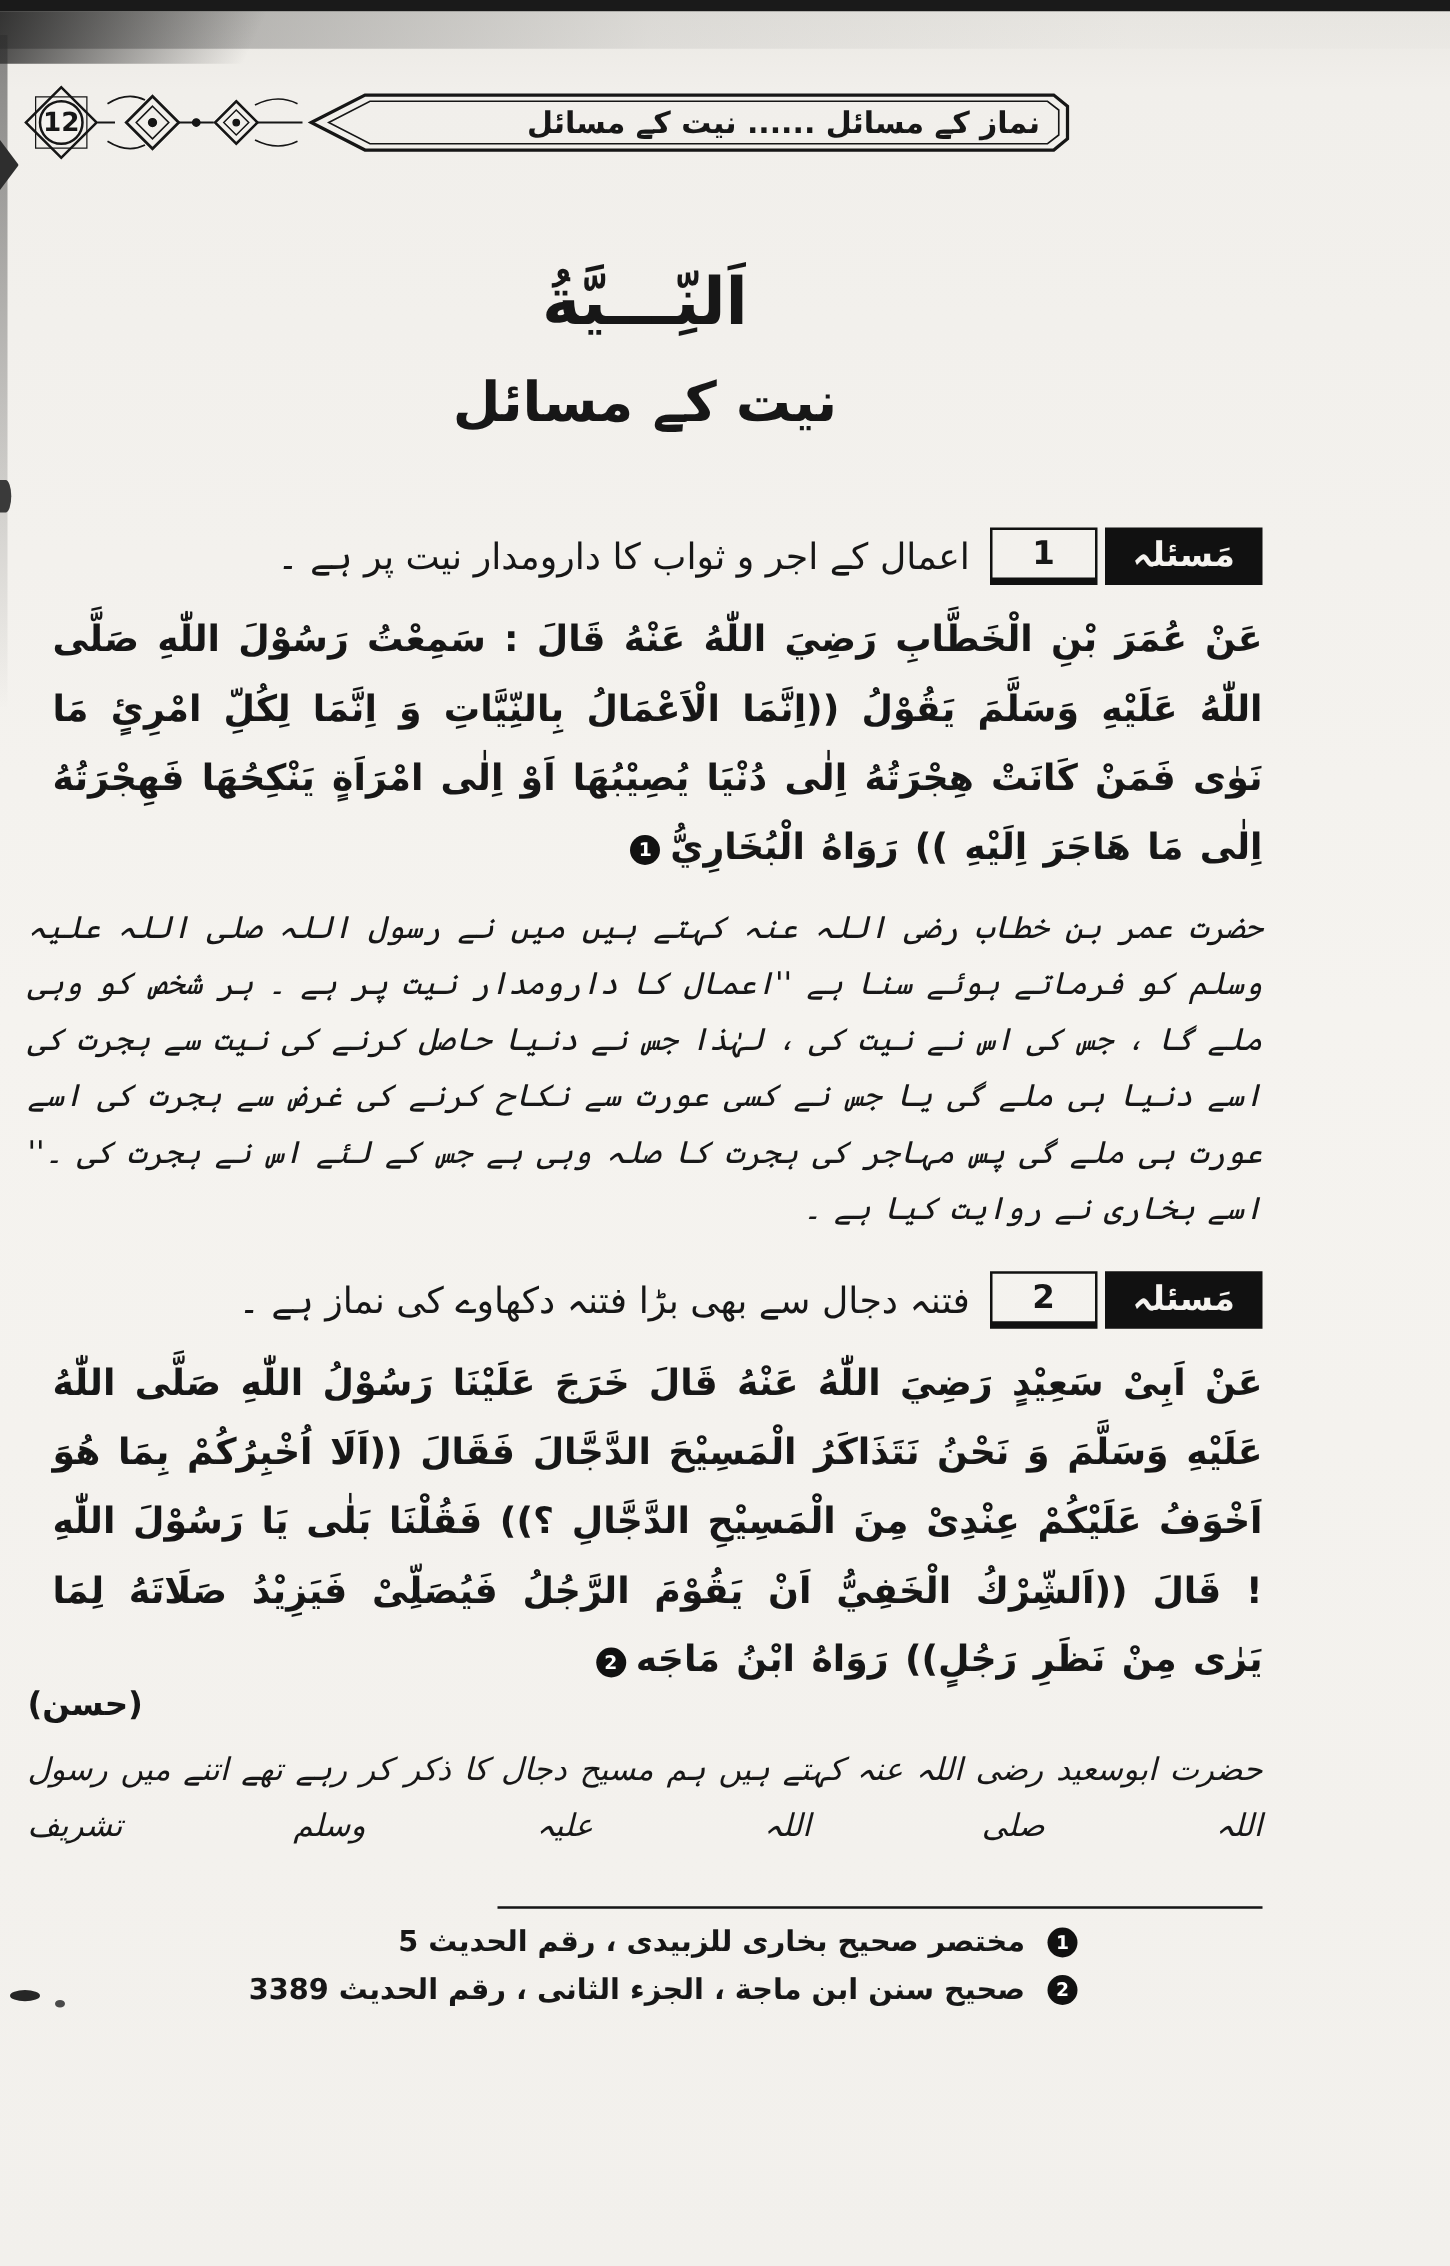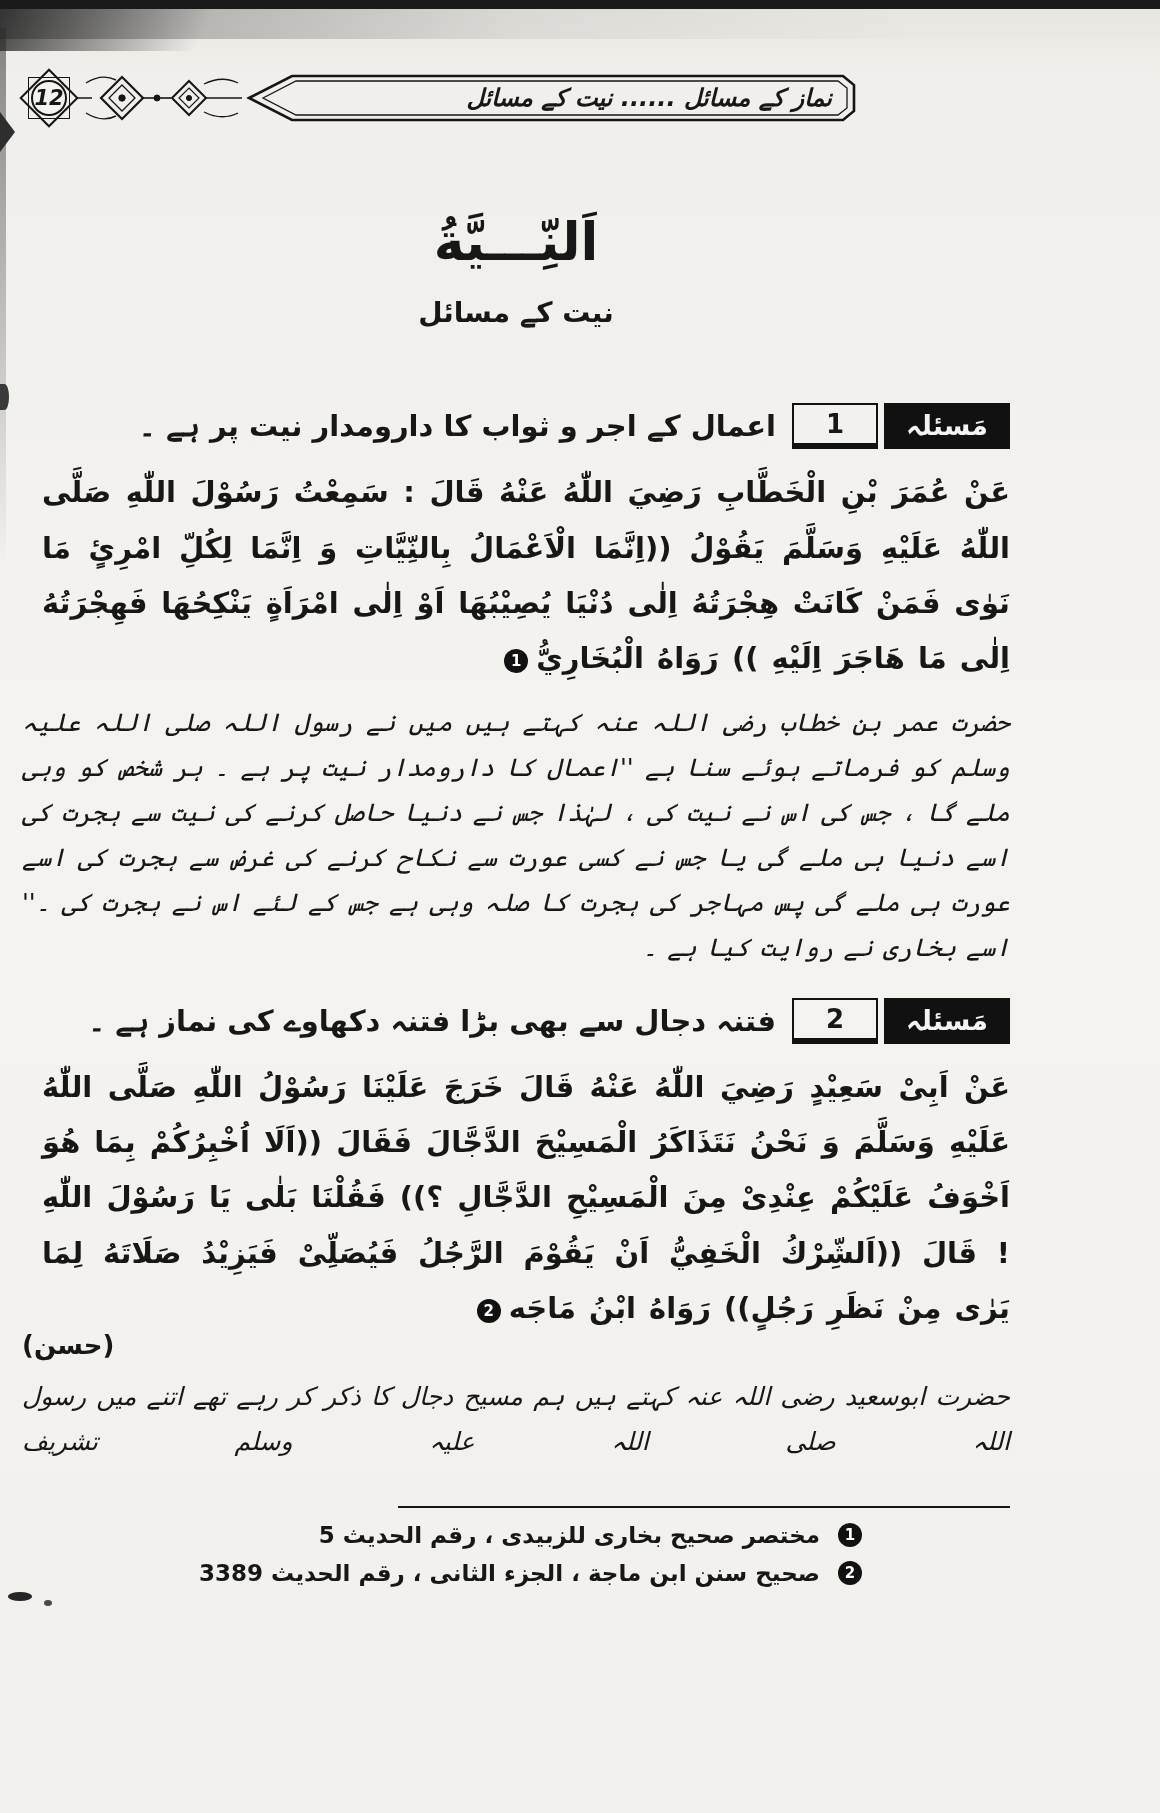--- a/index.html
+++ b/index.html
@@ -21,47 +21,47 @@
                  background:linear-gradient(115deg, rgba(25,25,25,.8), rgba(25,25,25,0) 65%); }
   .scan-left   { position:absolute; top:28px; left:0; width:6px; height:540px;
                  background:linear-gradient(to bottom, rgba(45,45,45,.55), rgba(45,45,45,0)); }
   .mark-arrow  { position:absolute; left:0; top:112px; width:15px; height:40px; background:#2e2e2e;
                  clip-path:polygon(0 0, 100% 50%, 0 100%); }
   .mark-blob   { position:absolute; left:0; top:384px; width:9px; height:26px; background:#3a3a3a; border-radius:0 60% 60% 0; }
   .mark-dot1   { position:absolute; left:8px;  top:1592px; width:24px; height:9px; background:#262626; border-radius:50%; }
   .mark-dot2   { position:absolute; left:44px; top:1600px; width:8px;  height:6px; background:#4a4a4a; border-radius:50%; }
 
   
-  .header-band { position:absolute; top:70px; left:22px; height:56px; display:flex; align-items:center; gap:0;font-style:italic; }
+  .header-band { position:absolute; top:70px; left:22px; height:56px; display:flex; align-items:center; gap:0; }
   .medallion { position:relative; width:54px; height:54px; flex:0 0 auto; }
   .medallion .d1, .medallion .d2 { position:absolute; inset:6px; border:2px solid #161616; background:transparent; }
   .medallion .d1 { transform:rotate(45deg); }
   .medallion .d2 { border-width:1.5px; }
   .medallion .circle { position:absolute; inset:9px; background:#f5f3ef; border:2px solid #161616; border-radius:50%;
                        display:flex; align-items:center; justify-content:center; }
   .medallion .circle span { font-size:21px; font-weight:bold; }
   .cluster { flex:0 0 auto; width:170px; height:54px; }
   .banner { position:relative; width:612px; height:52px; flex:0 0 auto; }
   .banner svg { position:absolute; inset:0; width:100%; height:100%; }
   .banner-text { position:absolute; right:26px; top:50%; transform:translateY(-50%);
                  direction:rtl; font-size:24px; font-weight:bold; white-space:nowrap; }
 
   
   .content { position:absolute; top:0; left:22px; width:988px; }
   .title-ar { margin-top:212px; text-align:center; font-size:52px; font-weight:bold; direction:rtl; }
-  .title-ur { margin-top:24px; text-align:center; font-size:28px; font-weight:bold; direction:rtl; }
+  .title-ur { margin-top:24px; text-align:center; font-size:44px; font-weight:bold; direction:rtl; }
 
   .masala-row { display:flex; direction:rtl; align-items:center; gap:16px; }
   .row-1 { margin-top:74px; }
   .row-2 { margin-top:28px; }
   .label-group { display:flex; direction:rtl; align-items:stretch; gap:6px; flex:0 0 auto; }
   .masala-label { background:#111; color:#f5f3ef; font-size:27px; font-weight:bold; padding:5px 22px; line-height:1.35; }
   .masala-num { border:2px solid #111; border-bottom-width:6px; font-size:26px; font-weight:bold;
                 min-width:86px; text-align:center; padding:4px 0; }
-  .masala-heading { flex:1; font-size:29px; font-weight:bold; text-align:right; direction:rtl; line-height:1.4; }
+  .masala-heading { flex:1; font-size:29px; font-weight:normal; text-align:right; direction:rtl; line-height:1.4; }
 
   .arabic-p { direction:rtl; text-align:justify; font-size:29px; font-weight:bold; line-height:1.9;
               margin-top:16px; word-spacing:3px;margin-left:20px; }
   .urdu-p   { direction:rtl; text-align:justify; font-size:25px; font-weight:400; line-height:1.8;
               margin-top:14px; word-spacing:2px;font-style:italic; }
   .single-line { text-align-last:justify; }
   .grade-line { direction:rtl; text-align:left; font-size:26px; font-weight:bold; margin-top:-6px; }
 
   .fn-circle { display:inline-flex; width:24px; height:24px; border-radius:50%; background:#111; color:#fff;
                font-size:15px; font-weight:bold; align-items:center; justify-content:center;

